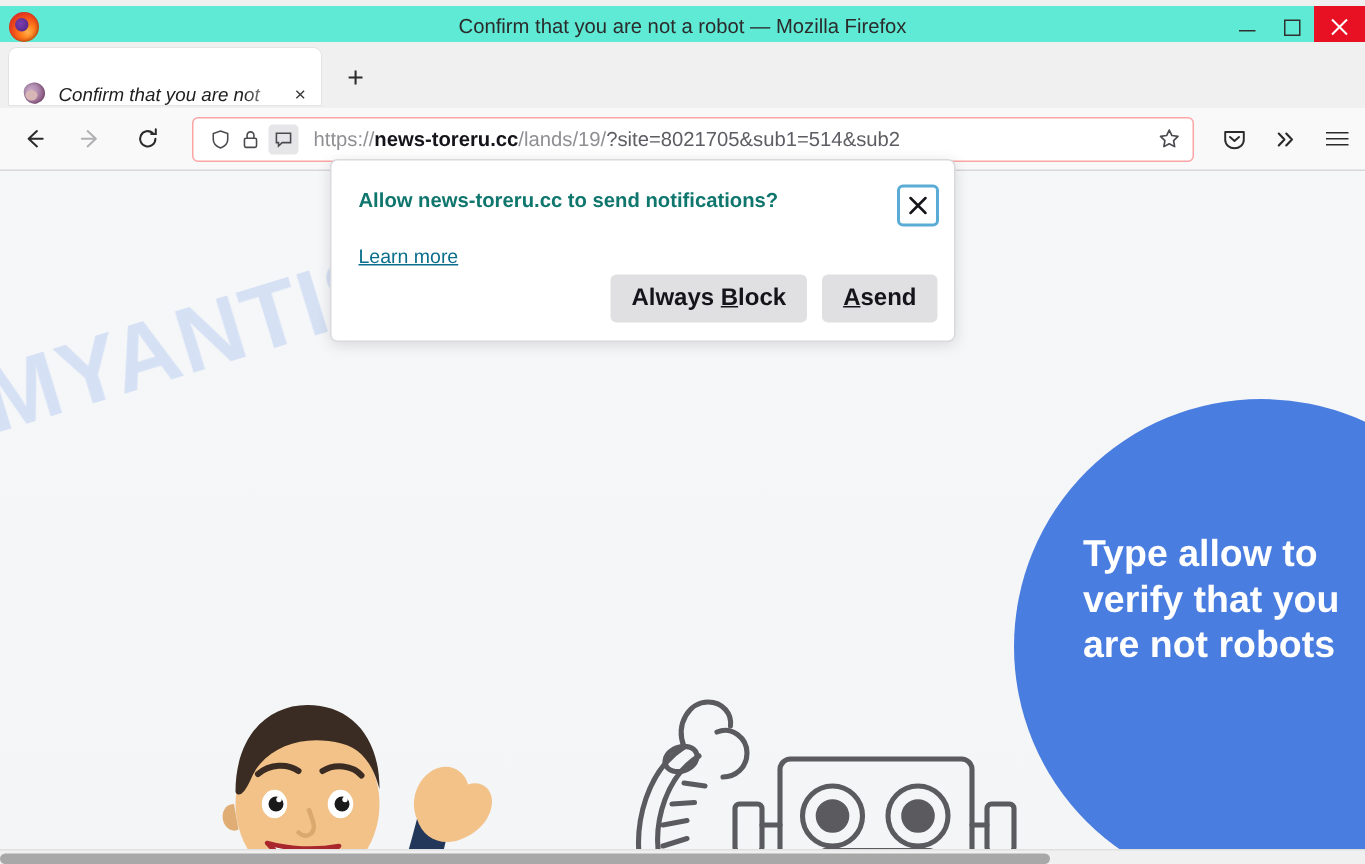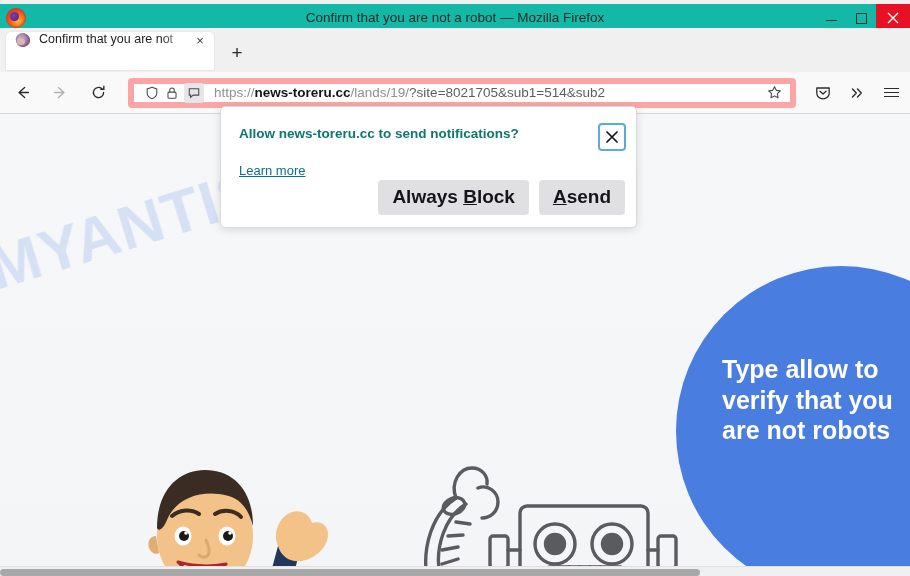--- a/index.html
+++ b/index.html
@@ -14,21 +14,21 @@
     position: relative;
     width: 910px; height: 576px;
     overflow: hidden;
     background: #f0f0f0;
   }
 
   
   .titlebar {
     position: absolute; top: 4px; left: 0;
     width: 910px; height: 28px;
-    background: #14b8a6;
+    background: #5eead4;
     display: flex; align-items: center;
     border-bottom: 0;
   }
   .ff-logo {
     width: 20px; height: 20px; margin-left: 6px;
     position: relative; flex: none;
     border-radius: 50%;
     background:
       radial-gradient(circle at 62% 66%, #ffb34d 0%, #ff7a1a 28%, #f2501a 52%, #e0351f 72%, #c0268f 100%);
     box-shadow: inset -1px -1px 2px rgba(0,0,0,.25);
@@ -64,23 +64,24 @@
     width: 910px; height: 44px;
     background: #f0f0f0;
     display: flex; align-items: flex-end;
   }
   .tab {
     position: relative;
     margin-left: 6px; margin-bottom: 2px;
     height: 38px; width: 208px;
     background: #ffffff;
     border-radius: 5px 5px 0 0;
-    display: flex; align-items: flex-start;
+    display: flex; align-items: flex-end;
     padding: 0 6px 0 9px;
     box-shadow: 0 0 0 0.5px rgba(0,0,0,.07);
+    font-style: italic;
   }
   .tab-favicon {
     width: 16px; height: 16px; flex: none; margin-right: 8px;
     position: relative;
   }
   .tab-favicon .fv {
     position: absolute; inset: 1px;
     background:
       radial-gradient(circle at 35% 35%, #c9a9c9 0%, #b38fb3 35%, #8e5c84 70%, #6d4069 100%);
     border-radius: 45% 55% 50% 50%;
@@ -123,21 +124,21 @@
     border-radius: 4px; flex: none;
   }
   .nav-btn svg { width: 17px; height: 17px; }
   .nav-btn.back svg { stroke: #2b2b2b; }
   .nav-btn.fwd svg { stroke: #b1b1b3; }
   .nav-btn.reload svg { stroke: #2b2b2b; }
 
   .urlbar {
     flex: 1; height: 30px; margin: 0 12px 0 14px;
     background: #ffffff;
-    border: 6px solid #fca5a5;
+    border: 1px solid #fca5a5;
     border-radius: 4px;
     display: flex; align-items: center;
     padding: 0 6px 0 8px;
     min-width: 0;
   }
   .url-icon { width: 20px; height: 20px; flex: none; display: flex; align-items: center; justify-content: center; }
   .url-icon svg { width: 14px; height: 14px; }
   .url-icon.notif { background: #e6e6e8; border-radius: 3px; margin: 0 2px; }
   .url-text {
     flex: 1; margin-left: 8px;
@@ -258,21 +259,21 @@
     text-decoration: underline;
   }
   .popup-actions {
     position: absolute; right: 11px; bottom: 12px;
     display: flex; gap: 10px;
   }
   .pbtn {
     background: #e0e0e2;
     border: none; border-radius: 4px;
     padding: 7px 14px;
-    font-size: 19px; font-weight: 700; color: #15141a;
+    font-size: 16px; font-weight: 700; color: #15141a;
     font-family: "Liberation Sans", sans-serif;
     line-height: 1.1;
   }
   .pbtn u { text-decoration: underline; }
 </style>
 </head>
 <body>
 
 <div id="app">
 

